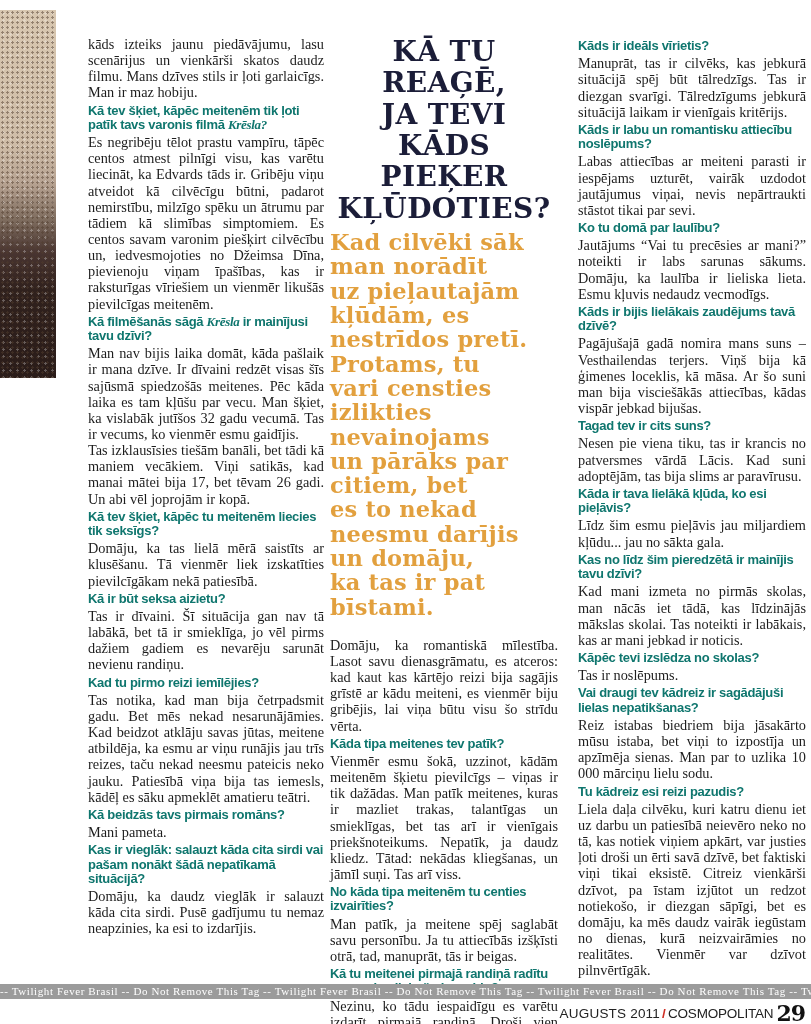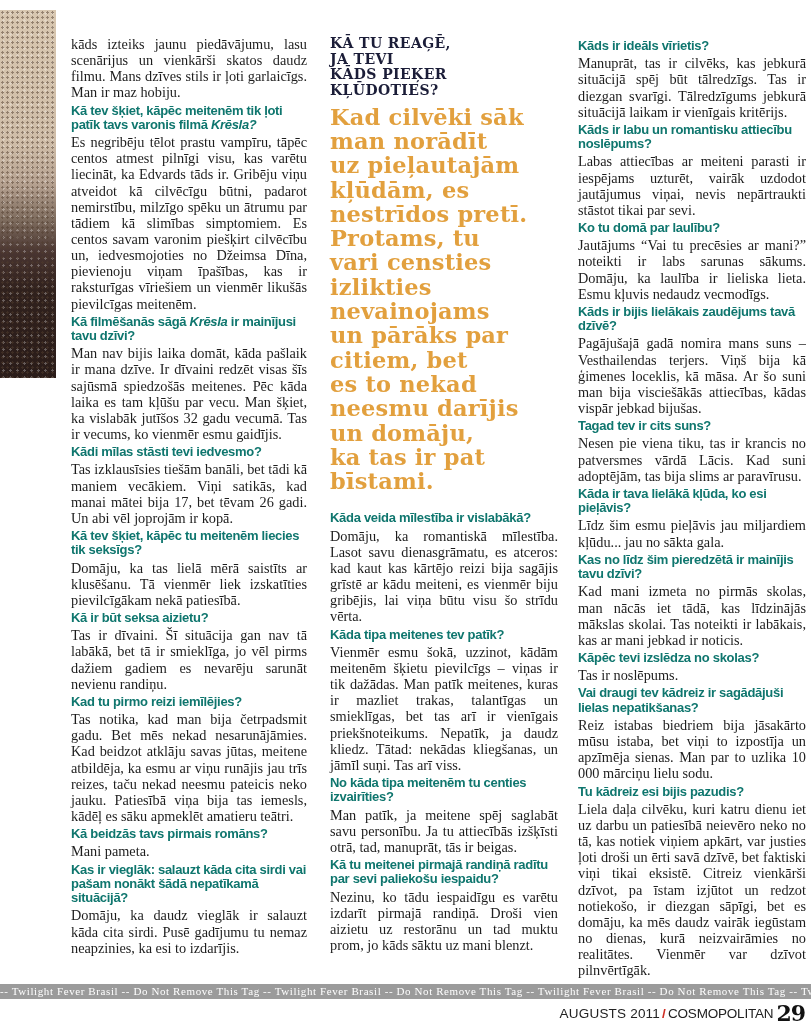--- a/index.html
+++ b/index.html
@@ -11,38 +11,38 @@
   
   .photo-strip{
     position:absolute;left:0;top:10px;width:56px;height:368px;
     background-image:
       radial-gradient(rgba(80,60,45,.5) 1px, transparent 1.4px),
       radial-gradient(rgba(255,255,255,.28) 1px, transparent 1.3px),
       linear-gradient(180deg,#d8c7b0 0%,#cfbda8 36%,#b7a392 47%,#7e6c5e 57%,#483430 66%,#30211d 76%,#2a1c19 100%);
     background-size:5px 5px,7px 7px,100% 100%;
   }
   .col{position:absolute;top:36px;width:236px;}
-  .col-1{left:71px;}
+  .col-1{left:88px;}
   .col-2{left:330px;width:228px;}
   .col-3{left:578px;width:228px;}
   .q{
     font-family:"Liberation Sans", sans-serif;font-weight:bold;
     font-size:13px;line-height:1.10;letter-spacing:-0.3px;color:#0f766e;
     margin:3px 0 2px;
   }
   .a{
     font-size:14.3px;line-height:1.13;text-align:justify;color:#1d1d1d;
     margin:0;
   }
-  .it{font-style:italic;}
+  .it{font-style:italic;font-family:Liberation Serif, serif;}
   
   .pq-question{
     font-family:"DejaVu Serif", serif;font-weight:bold;
-    font-size:14px;line-height:1.12;letter-spacing:0.4px;
-    color:#1b1d38;white-space:pre-line;margin:0 0 6px 0;
+    font-size:28px;line-height:1.12;letter-spacing:0.4px;
+    color:#1b1d38;white-space:pre-line;margin:0 0 6px 0;text-align:center;
   }
   .pq-answer{
     font-family:"DejaVu Serif", serif;font-weight:bold;
     font-size:22.5px;line-height:1.08;letter-spacing:0.2px;
     color:#e2a03e;white-space:pre-line;margin:0 0 18px 0;
   }
   
   .tag-bar{
     position:absolute;left:0;top:984px;width:811px;height:15px;
     background:#9b9b9b;color:#ffffff;
@@ -67,21 +67,20 @@
 <div class="page">
 
   <div class="photo-strip"></div>
 
   <div class="col col-1">
       <div class="a">kāds izteiks jaunu piedāvājumu, lasu scenārijus un vienkārši skatos daudz filmu. Mans dzīves stils ir ļoti garlaicīgs. Man ir maz hobiju.</div>
       <div class="q"><span>Kā tev šķiet, kāpēc meitenēm tik ļoti patīk tavs varonis filmā </span><span class="it">Krēsla?</span></div>
       <div class="a">Es negribēju tēlot prastu vampīru, tāpēc centos atmest pilnīgi visu, kas varētu liecināt, ka Edvards tāds ir. Gribēju viņu atveidot kā cilvēcīgu būtni, padarot nemirstību, milzīgo spēku un ātrumu par tādiem kā slimības simptomiem. Es centos savam varonim piešķirt cilvēcību un, iedvesmojoties no Džeimsa Dīna, pievienoju viņam īpašības, kas ir raksturīgas vīriešiem un vienmēr likušās pievilcīgas meitenēm.</div>
       <div class="q"><span>Kā filmēšanās sāgā </span><span class="it">Krēsla</span><span> ir mainījusi tavu dzīvi?</span></div>
       <div class="a">Man nav bijis laika domāt, kāda pašlaik ir mana dzīve. Ir dīvaini redzēt visas šīs sajūsmā spiedzošās meitenes. Pēc kāda laika es tam kļūšu par vecu. Man šķiet, ka vislabāk jutīšos 32 gadu vecumā. Tas ir vecums, ko vienmēr esmu gaidījis.</div>
-      <div class="q">Kādi mīlas stāsti tevi iedvesmo?</div>
       <div class="a">Tas izklausīsies tiešām banāli, bet tādi kā maniem vecākiem. Viņi satikās, kad manai mātei bija 17, bet tēvam 26 gadi. Un abi vēl joprojām ir kopā.</div>
       <div class="q">Kā tev šķiet, kāpēc tu meitenēm liecies tik seksīgs?</div>
       <div class="a">Domāju, ka tas lielā mērā saistīts ar klusēšanu. Tā vienmēr liek izskatīties pievilcīgākam nekā patiesībā.</div>
       <div class="q">Kā ir būt seksa aizietu?</div>
       <div class="a">Tas ir dīvaini. Šī situācija gan nav tā labākā, bet tā ir smieklīga, jo vēl pirms dažiem gadiem es nevarēju sarunāt nevienu randiņu.</div>
       <div class="q">Kad tu pirmo reizi iemīlējies?</div>
       <div class="a">Tas notika, kad man bija četrpadsmit gadu. Bet mēs nekad nesarunājāmies. Kad beidzot atklāju savas jūtas, meitene atbildēja, ka esmu ar viņu runājis jau trīs reizes, taču nekad neesmu pateicis neko jauku. Patiesībā viņa bija tas iemesls, kādēļ es sāku apmeklēt amatieru teātri.</div>
       <div class="q">Kā beidzās tavs pirmais romāns?</div>
       <div class="a">Mani pameta.</div>
       <div class="q">Kas ir vieglāk: salauzt kāda cita sirdi vai pašam nonākt šādā nepatīkamā situācijā?</div>
@@ -103,21 +102,20 @@
 izlikties
 nevainojams
 un pārāks par
 citiem, bet
 es to nekad
 neesmu darījis
 un domāju,
 ka tas ir pat
 bīstami.</div>
     <div>
-        <div class="q">Kāda veida mīlestība ir vislabākā?</div>
         <div class="a">Domāju, ka romantiskā mīlestība. Lasot savu dienasgrāmatu, es atceros: kad kaut kas kārtējo reizi bija sagājis grīstē ar kādu meiteni, es vienmēr biju gribējis, lai viņa būtu visu šo strīdu vērta.</div>
         <div class="q">Kāda tipa meitenes tev patīk?</div>
         <div class="a">Vienmēr esmu šokā, uzzinot, kādām meitenēm šķietu pievilcīgs – viņas ir tik dažādas. Man patīk meitenes, kuras ir mazliet trakas, talantīgas un smieklīgas, bet tas arī ir vienīgais priekšnoteikums. Nepatīk, ja daudz kliedz. Tātad: nekādas kliegšanas, un jāmīl suņi. Tas arī viss.</div>
         <div class="q">No kāda tipa meitenēm tu centies izvairīties?</div>
         <div class="a">Man patīk, ja meitene spēj saglabāt savu personību. Ja tu attiecībās izšķīsti otrā, tad, manuprāt, tās ir beigas.</div>
         <div class="q">Kā tu meitenei pirmajā randiņā radītu par sevi paliekošu iespaidu?</div>
         <div class="a">Nezinu, ko tādu iespaidīgu es varētu izdarīt pirmajā randiņā. Droši vien aizietu uz restorānu un tad muktu prom, jo kāds sāktu uz mani blenzt.</div>
       </div>
   </div>
 
@@ -133,21 +131,21 @@
       <div class="q">Tagad tev ir cits suns?</div>
       <div class="a">Nesen pie viena tiku, tas ir krancis no patversmes vārdā Lācis. Kad suni adoptējām, tas bija slims ar paravīrusu.</div>
       <div class="q">Kāda ir tava lielākā kļūda, ko esi pieļāvis?</div>
       <div class="a">Līdz šim esmu pieļāvis jau miljardiem kļūdu... jau no sākta gala.</div>
       <div class="q">Kas no līdz šim pieredzētā ir mainījis tavu dzīvi?</div>
       <div class="a">Kad mani izmeta no pirmās skolas, man nācās iet tādā, kas līdzinājās mākslas skolai. Tas noteikti ir labākais, kas ar mani jebkad ir noticis.</div>
       <div class="q">Kāpēc tevi izslēdza no skolas?</div>
       <div class="a">Tas ir noslēpums.</div>
       <div class="q">Vai draugi tev kādreiz ir sagādājuši lielas nepatikšanas?</div>
       <div class="a">Reiz istabas biedriem bija jāsakārto mūsu istaba, bet viņi to izpostīja un apzīmēja sienas. Man par to uzlika 10 000 mārciņu lielu sodu.</div>
-      <div class="q">Tu kādreiz esi bijis pazudis?</div>
+      <div class="q">Tu kādreiz esi reizi pazudis?</div>
       <div class="a">Liela daļa cilvēku, kuri katru dienu iet uz darbu un patiesībā neievēro neko no tā, kas notiek viņiem apkārt, var justies ļoti droši un ērti savā dzīvē, bet faktiski viņi tikai eksistē. Citreiz vienkārši dzīvot, pa īstam izjūtot un redzot notiekošo, ir diezgan sāpīgi, bet es domāju, ka mēs daudz vairāk iegūstam no dienas, kurā neizvairāmies no realitātes. Vienmēr var dzīvot pilnvērtīgāk.</div>
     </div>
 
   <div class="tag-bar">-- Twilight Fever Brasil -- Do Not Remove This Tag -- Twilight Fever Brasil -- Do Not Remove This Tag -- Twilight Fever Brasil -- Do Not Remove This Tag -- Twilight Fever Brasil -- Do Not Remove This Tag -- Twilight Fever Brasil -- Do Not Remove This Tag -- Twilight Fever Brasil -- Do Not Remove This Tag </div>
 
   <div class="credit">
     <span>AUGUSTS 2011</span><span class="slash">/</span><span class="mag">COSMOPOLITAN</span><span class="pagenum">29</span>
   </div>
 
 </div>

